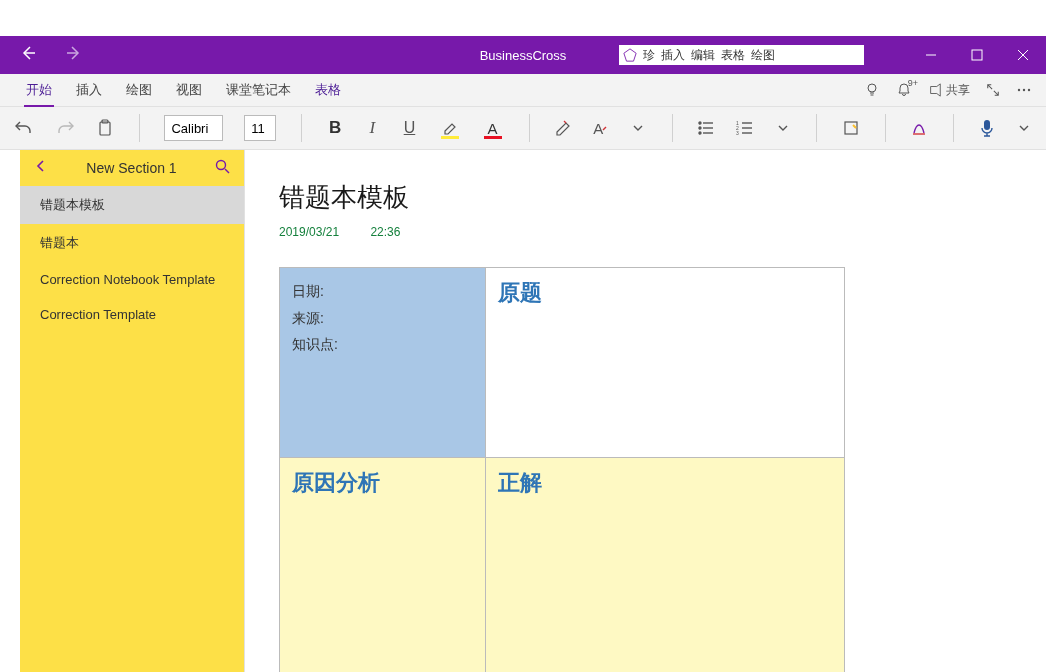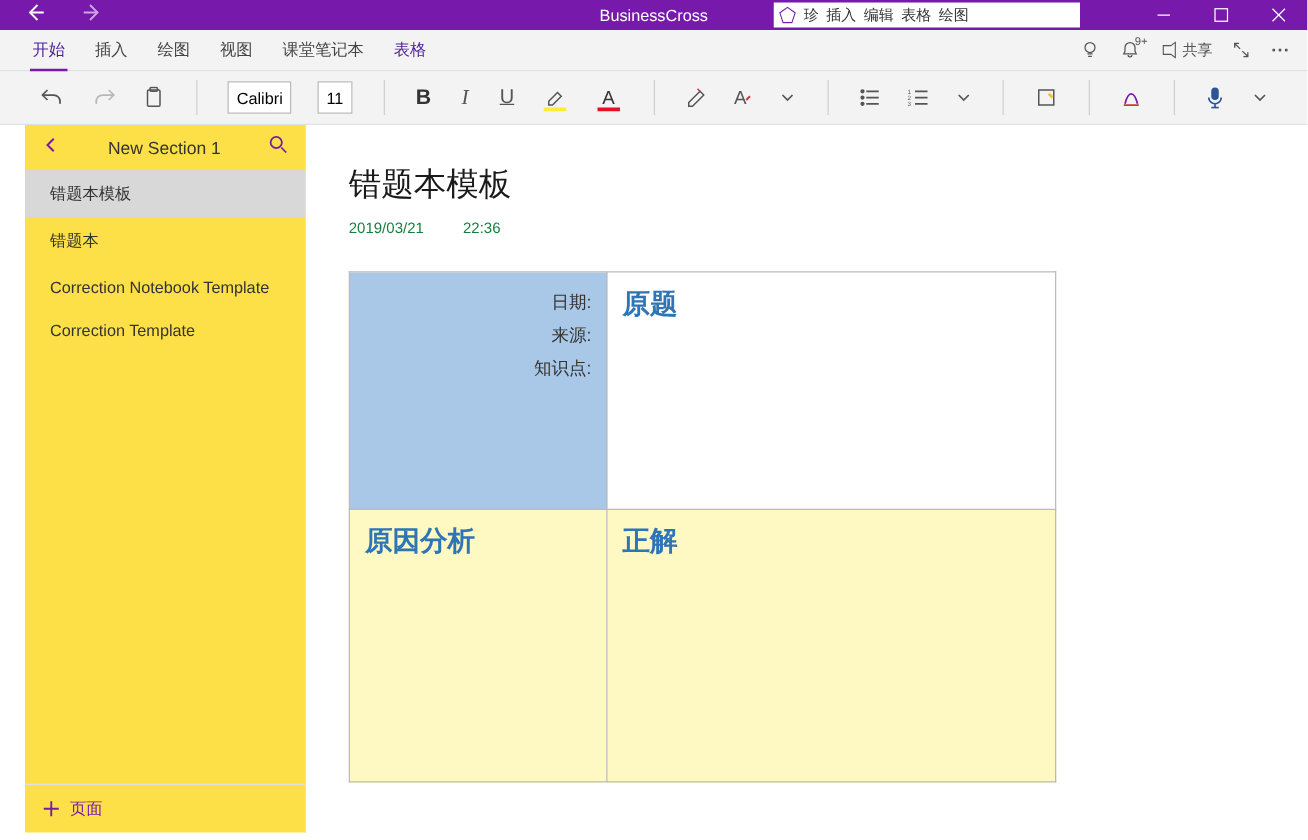--- a/index.html
+++ b/index.html
@@ -1,36 +1,36 @@
 <!DOCTYPE html>
 <html><head>
 <meta charset="utf-8">
 <style>
 * { margin: 0; padding: 0; box-sizing: border-box; font-family: "Microsoft YaHei", "Segoe UI", sans-serif; }
 body { width: 1046px; height: 672px; overflow: hidden; background: #fff; }
 
-.titlebar { height: 24px; background: #7719AA; display: flex; align-items: center; color: #fff; position: relative; }
+.titlebar { height: 38px; background: #7719AA; display: flex; align-items: center; color: #fff; position: relative; margin-top: 36px; }
 .titlebar .nav-arrows { display: flex; padding-left: 20px; gap: 30px; }
 .titlebar .nav-arrows svg { width: 16px; height: 16px; }
 .titlebar .title { position: absolute; left: 50%; transform: translateX(-50%); font-size: 13px; }
 .titlebar .search-box { position: absolute; right: 182px; background: #fff; height: 20px; width: 245px; display: flex; align-items: center; padding: 0 4px; font-size: 12px; color: #333; gap: 6px; }
 .titlebar .search-box .gem { width: 14px; height: 14px; }
 .titlebar .win-controls { position: absolute; right: 0; display: flex; }
 .titlebar .win-controls > div { width: 46px; height: 30px; display: flex; align-items: center; justify-content: center; }
 
 .ribbon-tabs { height: 33px; background: #F3F3F3; display: flex; align-items: center; padding: 0 14px; border-bottom: 1px solid #E1E1E1; font-size: 13px; position: relative; }
 .ribbon-tabs .tab { padding: 0 12px; height: 33px; display: flex; align-items: center; color: #444; cursor: pointer; }
 .ribbon-tabs .tab.active { color: #4c1d95; font-weight: 500; position: relative; }
 .ribbon-tabs .tab.active.underline::after { content: ''; position: absolute; bottom: 0; left: 10px; right: 10px; height: 2px; background: #7719AA; }
 .ribbon-tabs .right-tools { position: absolute; right: 14px; display: flex; align-items: center; gap: 16px; }
 .ribbon-tabs .right-tools > div { display: flex; align-items: center; font-size: 12px; color: #555; }
 .notif-badge { position: relative; }
 .notif-badge .badge { position: absolute; top: -4px; right: -6px; font-size: 9px; color: #555; }
 
-.toolbar { height: 43px; background: #F3F3F3; display: flex; align-items: center; padding: 0 32px; gap: 21px; border-bottom: 1px solid #E1E1E1; }
+.toolbar { height: 43px; background: #F3F3F3; display: flex; align-items: center; padding: 0 14px; gap: 21px; border-bottom: 1px solid #E1E1E1; }
 .toolbar .btn { width: 34px; height: 34px; display: flex; align-items: center; justify-content: center; color: #555; }
 .toolbar .sep { width: 1px; height: 28px; background: #D0D0D0; margin: 0 4px; }
 .toolbar .font-name { width: 108px; height: 26px; border: 1px solid #BBB; background: #fff; font-size: 13px; padding: 0 6px; display: flex; align-items: center; }
 .toolbar .font-size { width: 52px; height: 26px; border: 1px solid #BBB; background: #fff; font-size: 13px; padding: 0 6px; display: flex; align-items: center; }
 .toolbar .color-underline { width: 22px; height: 22px; position: relative; display: flex; align-items: center; justify-content: center; }
 .toolbar .color-underline .bar { position: absolute; bottom: 0; left: 2px; right: 2px; height: 3px; }
 
 .body-area { display: flex; height: calc(672px - 30px - 33px - 43px); }
 
 .sidebar { width: 225px; background: #fde047; border-right: 1px solid #E1E1E1; display: flex; flex-direction: column; margin-left: 20px; }
@@ -43,21 +43,21 @@
 .sidebar-footer { margin-top: auto; padding: 10px 14px; display: flex; align-items: center; gap: 8px; color: #7719AA; font-size: 13px; border-top: 1px solid #E1E1E1; }
 .sidebar-footer svg { width: 14px; height: 14px; }
 
 .canvas { flex: 1; background: #fff; padding: 30px 34px; overflow: auto; }
 .page-title { font-size: 26px; color: #1A1A1A; margin-bottom: 10px; }
 .page-meta { font-size: 12px; color: #15803d; margin-bottom: 28px; }
 .page-meta span { margin-right: 28px; }
 
 .note-table { border-collapse: collapse; width: 566px; }
 .note-table td { border: 1px solid #BBB; vertical-align: top; padding: 10px 12px; }
-.note-table .r1c1 { width: 206px; height: 190px; background: #A9C7E6; font-size: 14px; color: #333; line-height: 1.9; text-align: right; }
+.note-table .r1c1 { width: 206px; height: 190px; background: #A9C7E6; font-size: 14px; color: #333; line-height: 1.9; }
 .note-table .r1c2 { background: #fff; }
 .note-table .r2 td { height: 218px; background: #fef9c3; }
 .cell-heading { font-size: 22px; font-weight: bold; color: #2E75B6; }
 </style>
 </head>
 <body>
 
 <div class="titlebar">
   <div class="nav-arrows">
     <div>

